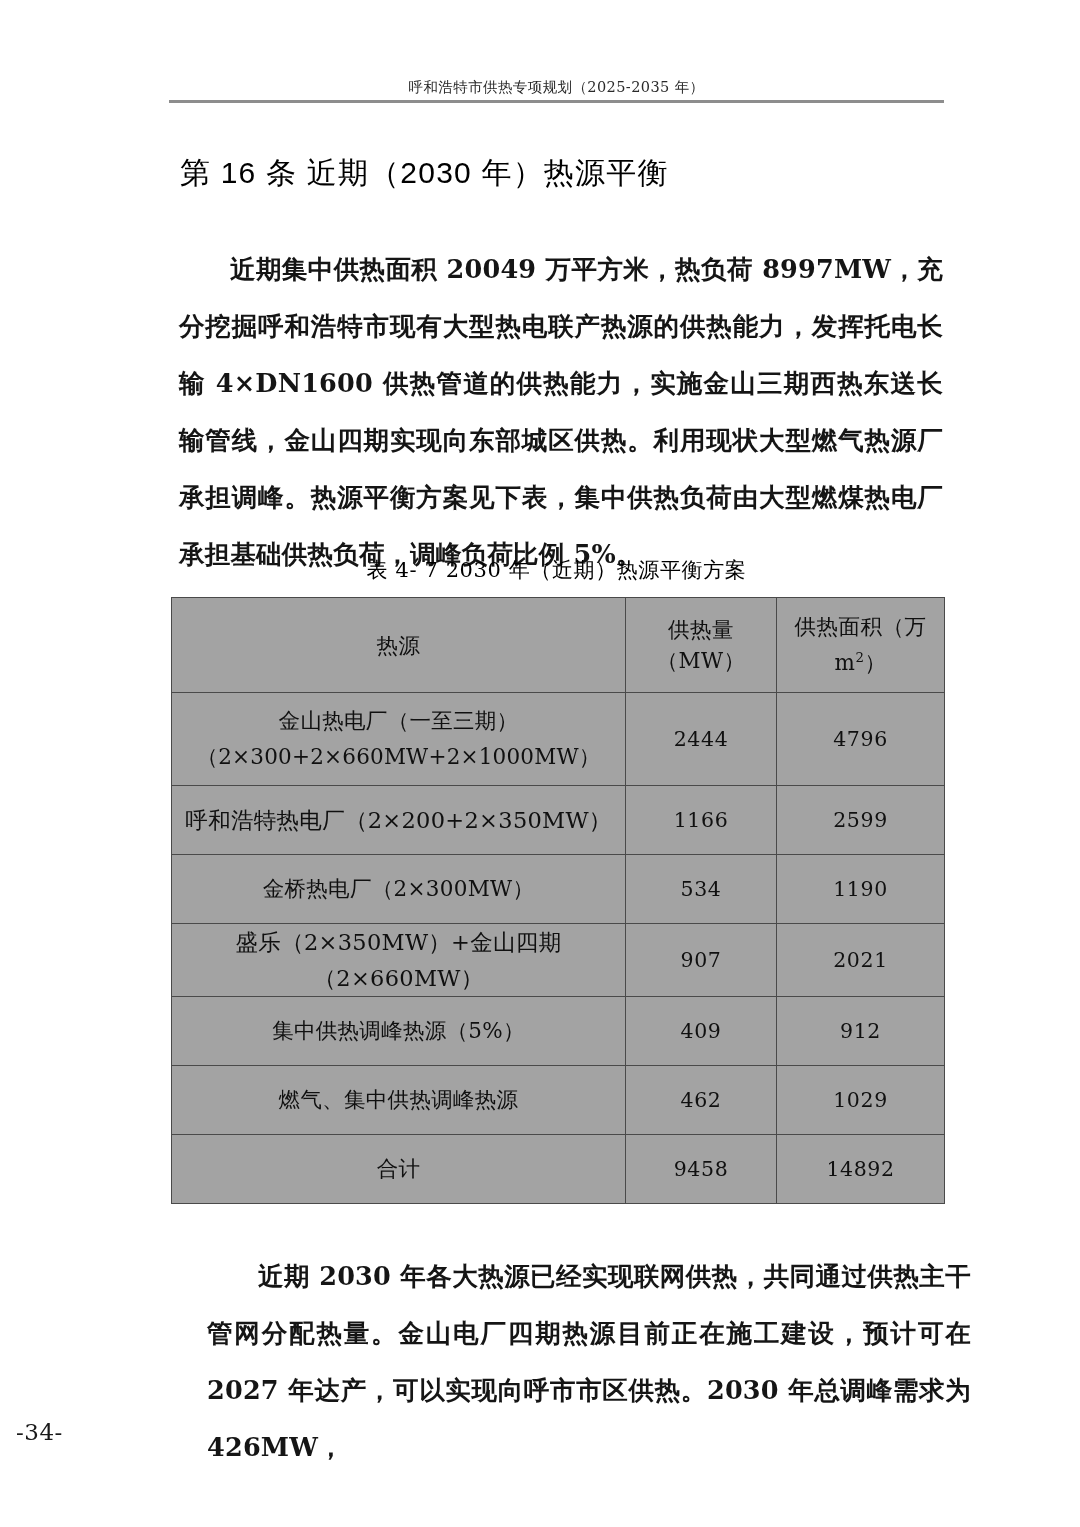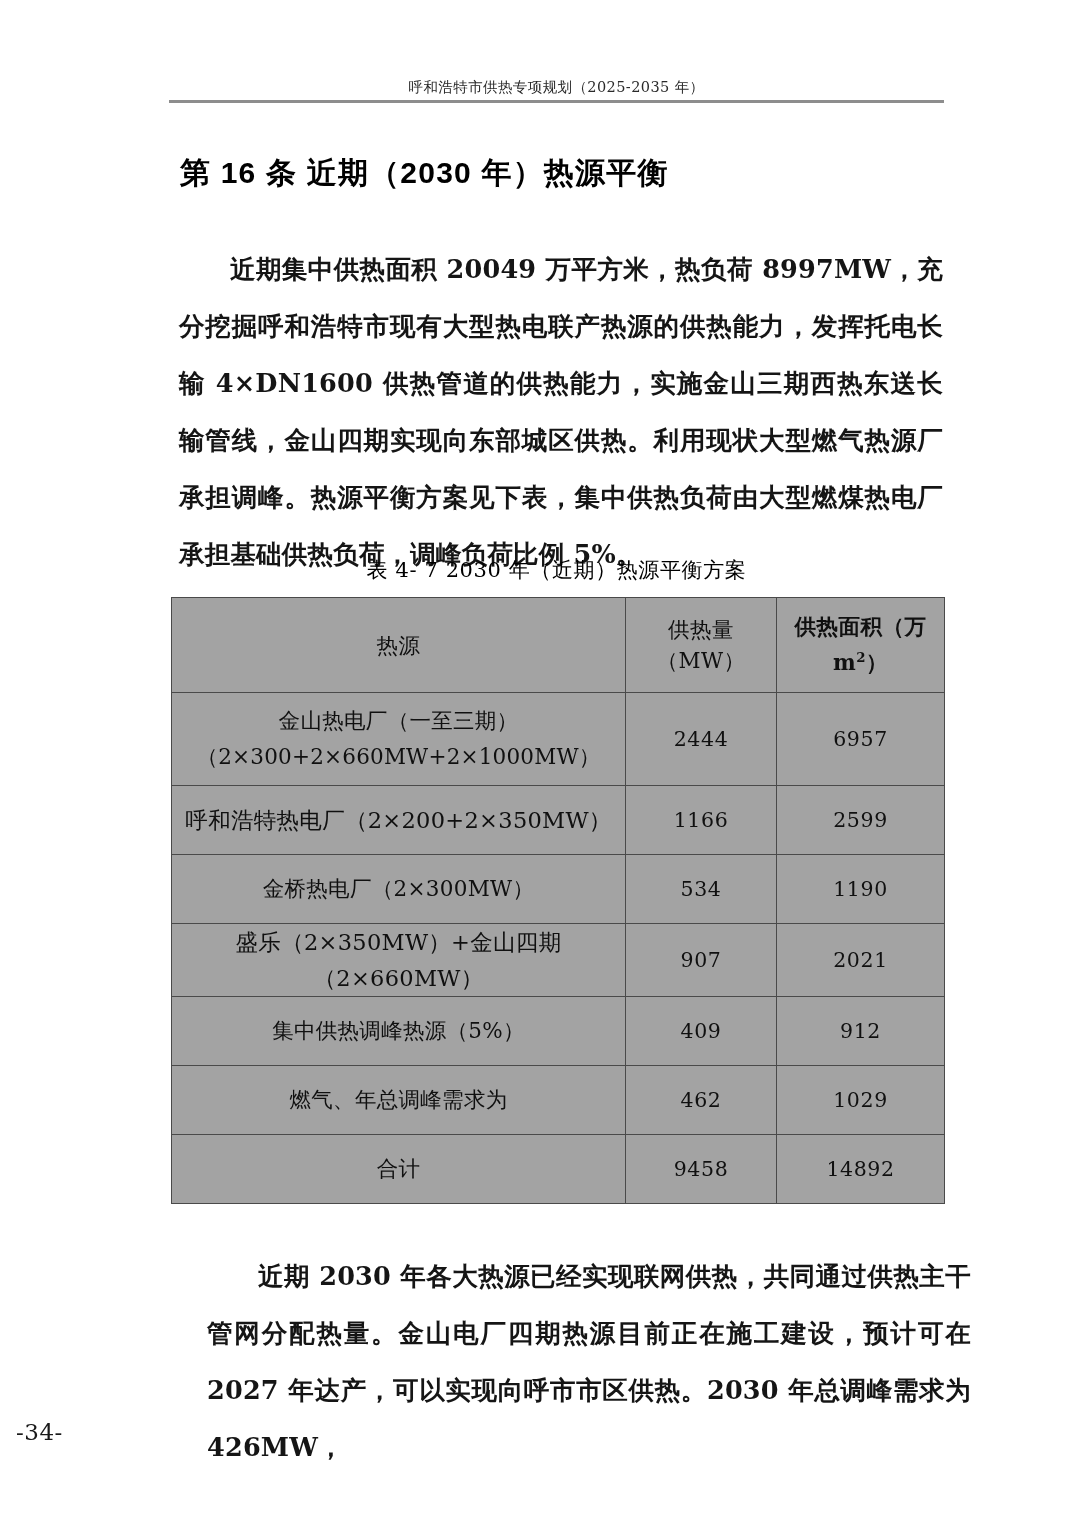--- a/index.html
+++ b/index.html
@@ -46,21 +46,21 @@
     height: 3px;
     background: #8d8d8d;
   }
 
   
   .heading {
     position: absolute;
     left: 164px;
     top: 133px;
     font-family: "Liberation Sans", "DejaVu Sans", sans-serif;
-    font-weight: bold;
+    font-weight: normal;
     font-size: 30px;
     letter-spacing: 1.2px;
     color: #000;
     white-space: nowrap;
   }
 
   
   .para {
     position: absolute;
     left: 163px;
@@ -113,21 +113,21 @@
   table.balance col.c-src   { width: 454px; }
   table.balance col.c-load  { width: 151px; }
   table.balance col.c-area  { width: 168px; }
 
   .hd-row td {
     height: 94px;
     font-size: 21.5px;
     line-height: 31px;
     letter-spacing: 0.5px;
   }
-  .hd-area { padding: 0 16px !important; font-weight: bold; }
+  .hd-area { padding: 0 16px !important; }
   .hd-area sup { font-size: 0.62em; vertical-align: super; }
 
   .r-tall td  { height: 92px; }
   .r-std td   { height: 68px; }
 
   .src-cell {
     font-size: 21.5px;
     line-height: 36px;
     letter-spacing: 0.3px;
   }
@@ -179,21 +179,21 @@
             <span>供热面积（万</span><span>m</span><sup>2</sup><span>）</span>
           </td>
         </tr>
 
         <tr class="r-tall">
           <td class="src-cell">
             <div>金山热电厂（一至三期）</div>
             <div class="ln2">（2×300+2×660MW+2×1000MW）</div>
           </td>
           <td class="num-cell">2444</td>
-          <td class="num-cell">6957</td>
+          <td class="num-cell">4796</td>
         </tr>
 
         <tr class="r-std">
           <td class="src-cell src-big">呼和浩特热电厂（2×200+2×350MW）</td>
           <td class="num-cell">1166</td>
           <td class="num-cell">2599</td>
         </tr>
 
 
         <tr class="r-std">
@@ -208,21 +208,21 @@
           <td class="num-cell">2021</td>
         </tr>
 
         <tr class="r-std">
           <td class="src-cell">集中供热调峰热源（5%）</td>
           <td class="num-cell">409</td>
           <td class="num-cell">912</td>
         </tr>
 
         <tr class="r-std">
-          <td class="src-cell">燃气、年总调峰需求为</td>
+          <td class="src-cell">燃气、集中供热调峰热源</td>
           <td class="num-cell">462</td>
           <td class="num-cell">1029</td>
         </tr>
 
         <tr class="r-std">
           <td class="src-cell">合计</td>
           <td class="num-cell">9458</td>
           <td class="num-cell">14892</td>
         </tr>
       </tbody>

